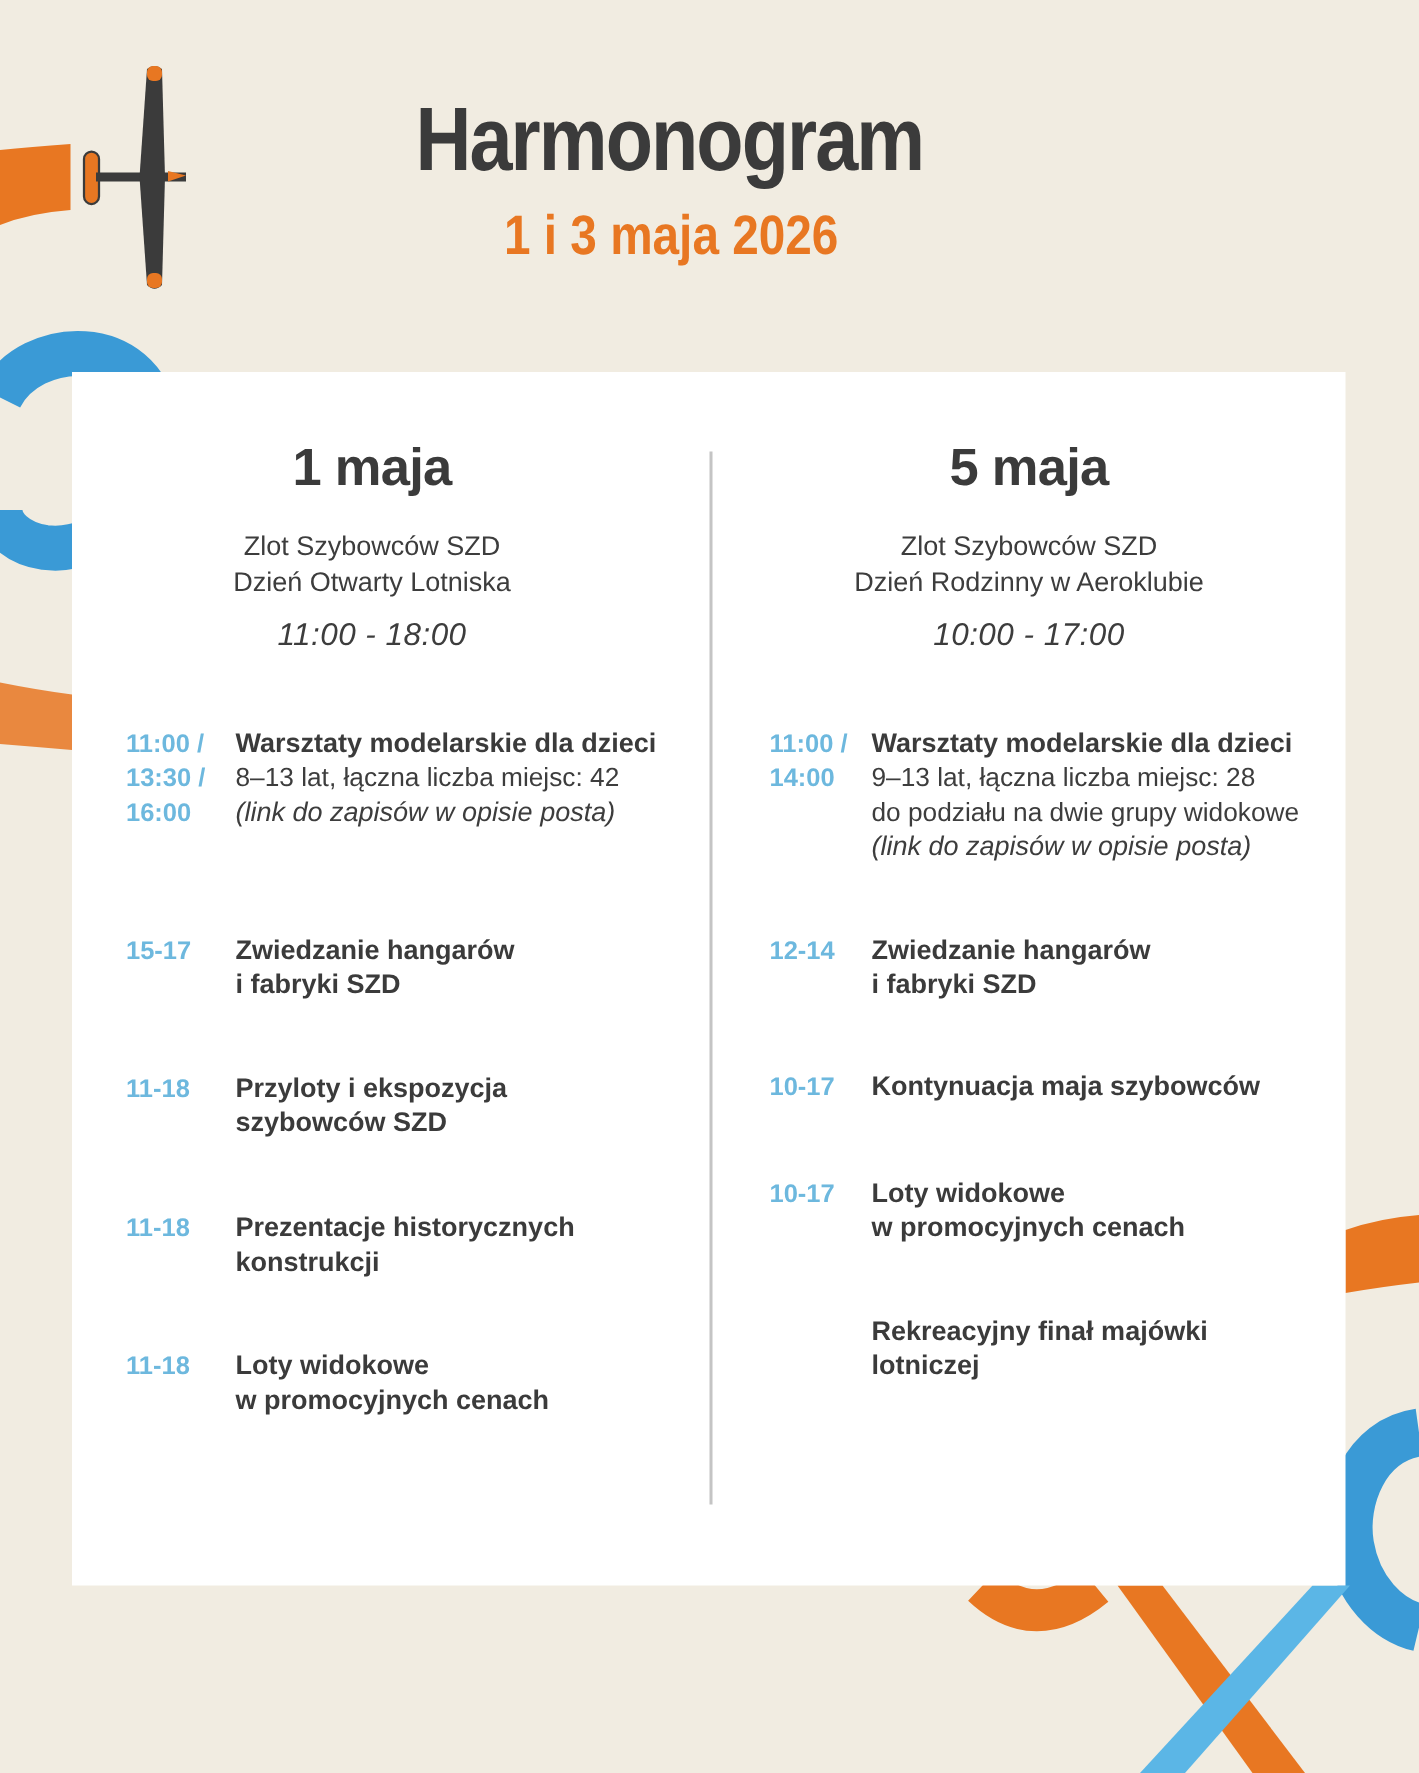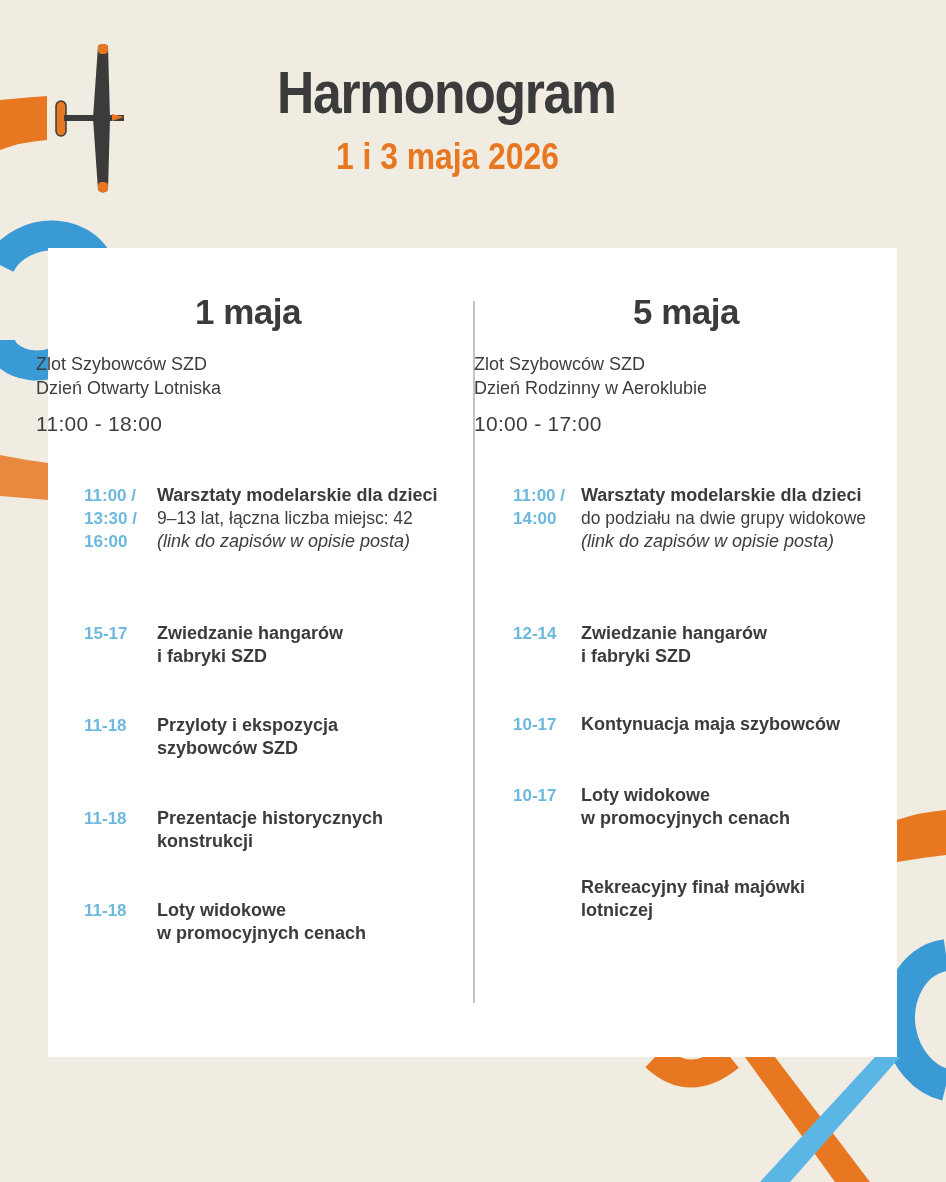--- a/index.html
+++ b/index.html
@@ -33,27 +33,27 @@
   .col { position: absolute; top: 0; width: 424px; }
   .col.left { left: 0; }
   .col.right { left: 426px; }
   .day-title {
     position: absolute; top: 46px; width: 100%; text-align: center;
     font-weight: 700; font-size: 35px; color: #3b3b3b; line-height: 1;
     letter-spacing: -0.5px;
   }
   .col.left .day-title { left: -12px; }
   .day-sub {
-    position: absolute; top: 104px; width: 100%; text-align: left;
+    position: absolute; top: 104px; width: 100%; text-align: center;
     font-size: 18px; line-height: 24px; color: #3d3d3d; font-weight: 400;
   }
   .col.left .day-sub { left: -12px; }
   .day-hours {
-    position: absolute; top: 164px; width: 100%; text-align: left;
-    font-size: 21px; color: #3d3d3d; font-weight: 400; letter-spacing: 0.3px;
+    position: absolute; top: 164px; width: 100%; text-align: center;
+    font-size: 21px; color: #3d3d3d; font-weight: 400; letter-spacing: 0.3px; font-style: italic;
   }
   .col.left .day-hours { left: -12px; }
   .event { position: absolute; left: 20px; width: 400px; }
   .ev-time {
     position: absolute; left: 16px; top: 0; width: 80px;
     font-weight: 700; font-size: 17px; line-height: 23px; color: #6db8de;
   }
   .ev-body { position: absolute; left: 89px; top: 0; width: 320px; }
   .ev-title { font-weight: 700; font-size: 18px; line-height: 23px; color: #3b3b3b; white-space: pre-line; }
   .ev-detail { font-size: 17.5px; line-height: 23px; color: #3d3d3d; white-space: nowrap; }
@@ -106,21 +106,21 @@
       <div>Dzień Otwarty Lotniska</div>
     </div>
     <div class="day-hours">11:00 - 18:00</div>
 
     <div class="event" style="top:236px">
       <div class="ev-time" style="white-space:pre-line">11:00 /
 13:30 /
 16:00</div>
       <div class="ev-body">
         <div class="ev-title">Warsztaty modelarskie dla dzieci</div>
-        <div class="ev-detail">9–13 lat, łączna liczba miejsc: 42</div>
+        <div class="ev-detail">8–13 lat, łączna liczba miejsc: 42</div>
         <div class="ev-note">(link do zapisów w opisie posta)</div>
       </div>
     </div>
     <div class="event" style="top:374px">
       <div class="ev-time">15-17</div>
       <div class="ev-body">
           <div class="ev-title">Zwiedzanie hangarów
 i fabryki SZD</div>
         </div>
     </div>
@@ -153,20 +153,21 @@
       <div>Zlot Szybowców SZD</div>
       <div>Dzień Rodzinny w Aeroklubie</div>
     </div>
     <div class="day-hours">10:00 - 17:00</div>
 
     <div class="event" style="top:236px;left:23px">
       <div class="ev-time" style="white-space:pre-line">11:00 /
 14:00</div>
       <div class="ev-body" style="left:84px">
         <div class="ev-title">Warsztaty modelarskie dla dzieci</div>
+        <div class="ev-detail">9–13 lat, łączna liczba miejsc: 28</div>
         <div class="ev-detail">do podziału na dwie grupy widokowe</div>
         <div class="ev-note">(link do zapisów w opisie posta)</div>
       </div>
     </div>
     <div class="event" style="top:374px;left:23px">
       <div class="ev-time">12-14</div>
       <div class="ev-body" style="left:84px">
           <div class="ev-title">Zwiedzanie hangarów
 i fabryki SZD</div>
         </div>

